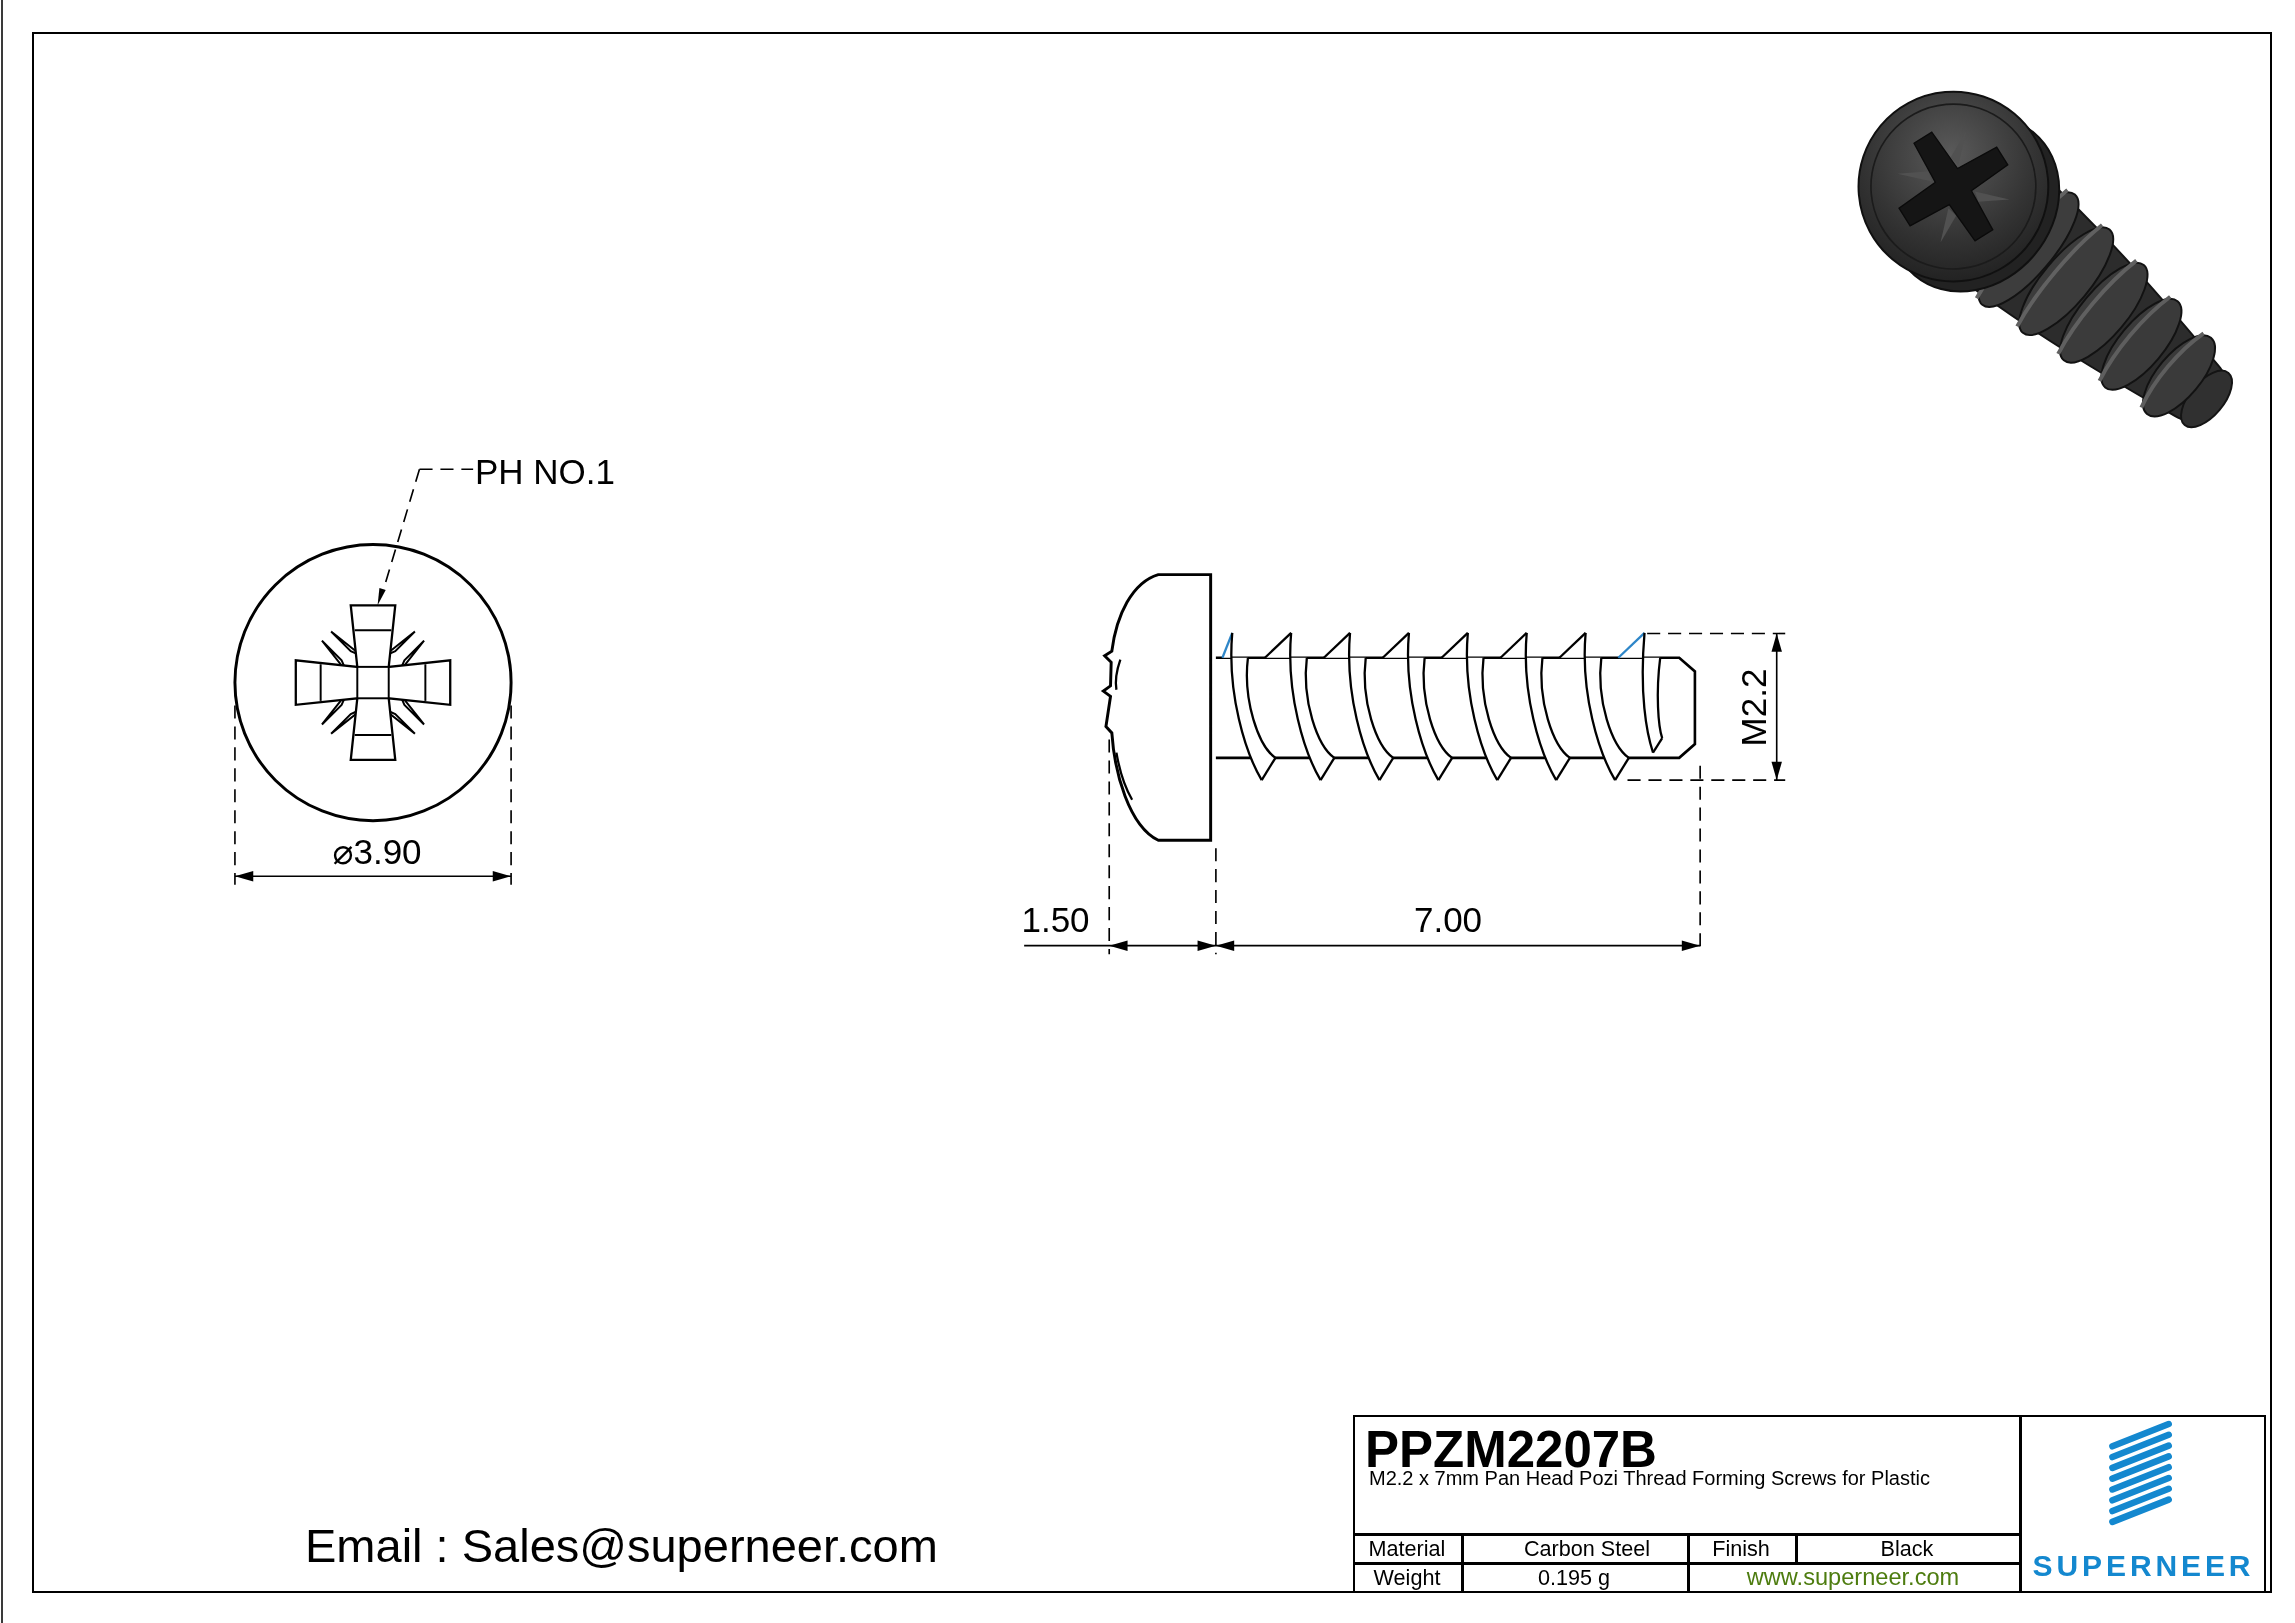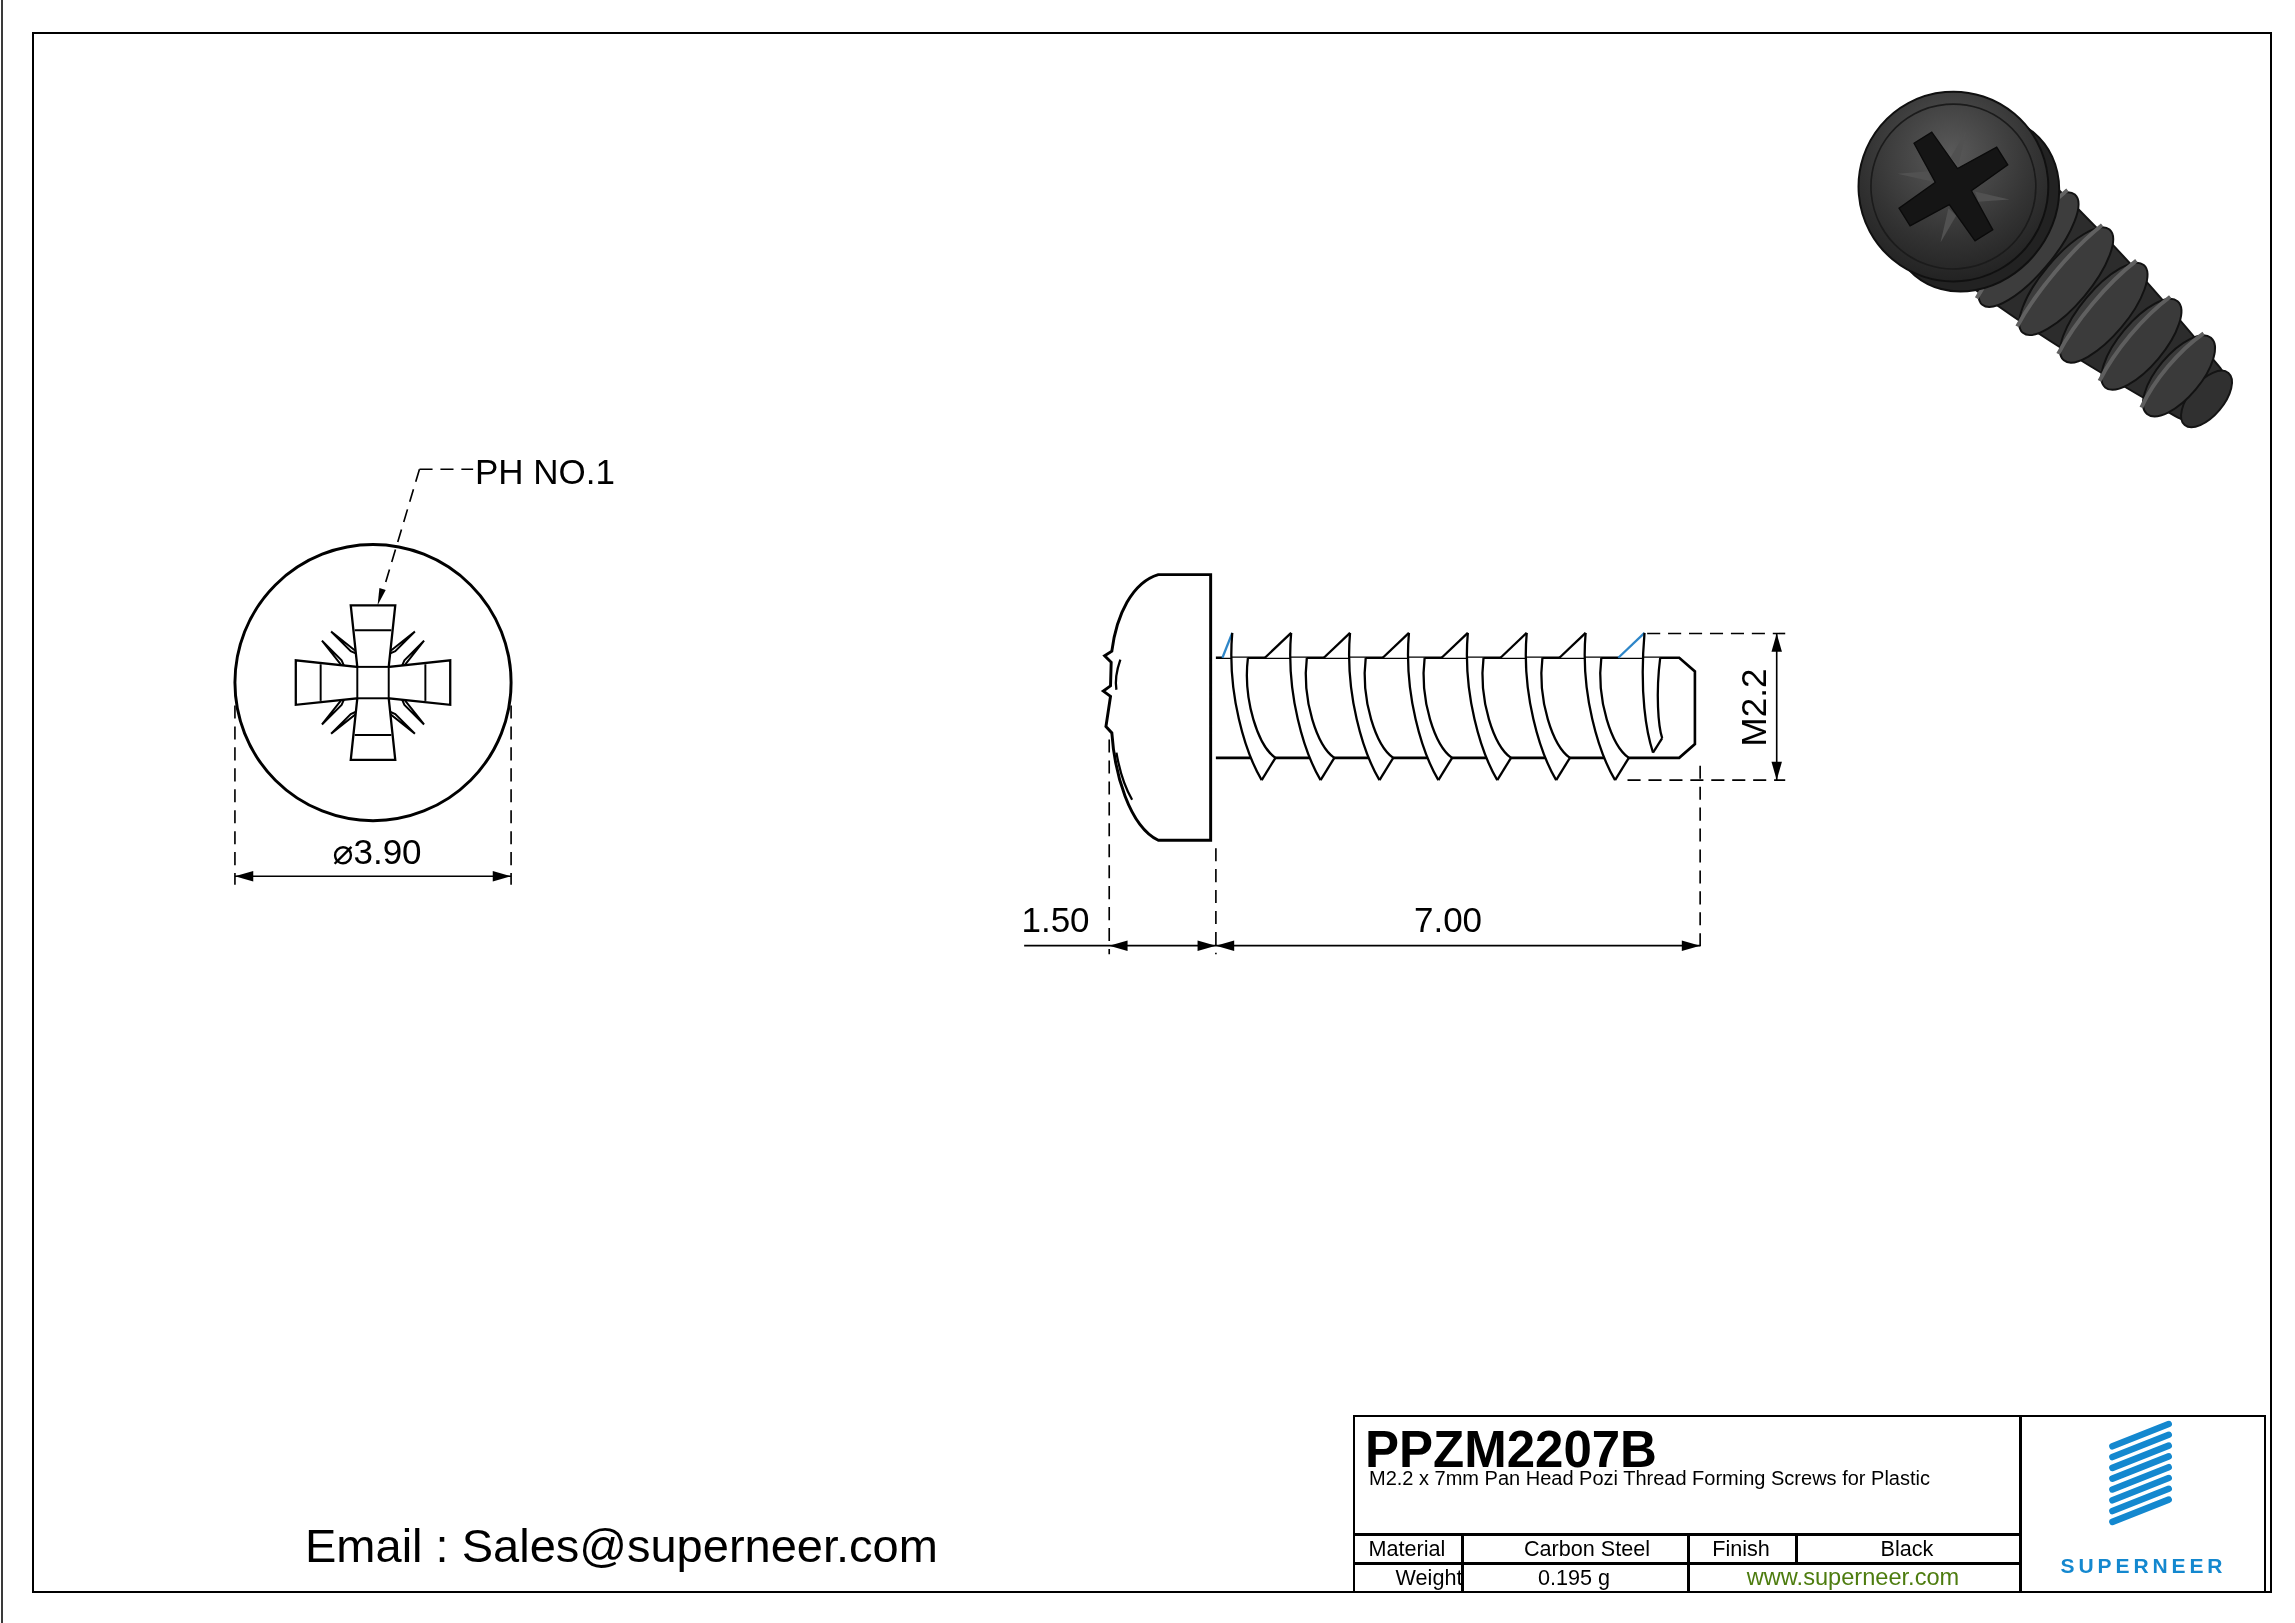--- a/index.html
+++ b/index.html
@@ -27,25 +27,25 @@
   .tb-c2{left:1687px;top:1533px;width:2.6px;height:59px;background:#000;}
   .tb-c3{left:1795px;top:1533px;width:2.6px;height:31px;background:#000;}
   .part-no{left:1365px;top:1422px;font-size:51px;font-weight:bold;line-height:1.1;}
   .descr{left:1369px;top:1466px;font-size:20px;line-height:1.2;}
   .cell-r1{top:1534px;height:29px;line-height:29px;font-size:21.6px;}
   .cell-r2{top:1563px;height:29px;line-height:29px;font-size:21.6px;}
   .mat-l{left:1353px;width:108px;}
   .mat-v{left:1461px;width:252px;}
   .fin-l{left:1687px;width:108px;}
   .fin-v{left:1795px;width:224px;}
-  .wt-l{left:1353px;width:108px;margin-left:22px;}
+  .wt-l{left:1353px;width:108px;}
   .wt-v{left:1461px;width:226px;}
   .website{left:1687px;width:332px;color:#4d7c0f;font-size:23.6px;}
   .brand{left:2023px;top:1549px;width:241px;height:33px;line-height:33px;text-align:center;
-         font-size:21px;font-weight:bold;letter-spacing:3.9px;color:#1488cf;}
+         font-size:30px;font-weight:bold;letter-spacing:3.9px;color:#1488cf;}
   .email{left:305px;top:1520px;font-size:47px;line-height:1.1;}
 </style>
 </head>
 <body>
 
 <div class="abs edge-line"></div>
 
 <div class="abs page-frame"></div>
 
 <svg id="linework" class="abs" viewBox="0 0 3507 2480">

